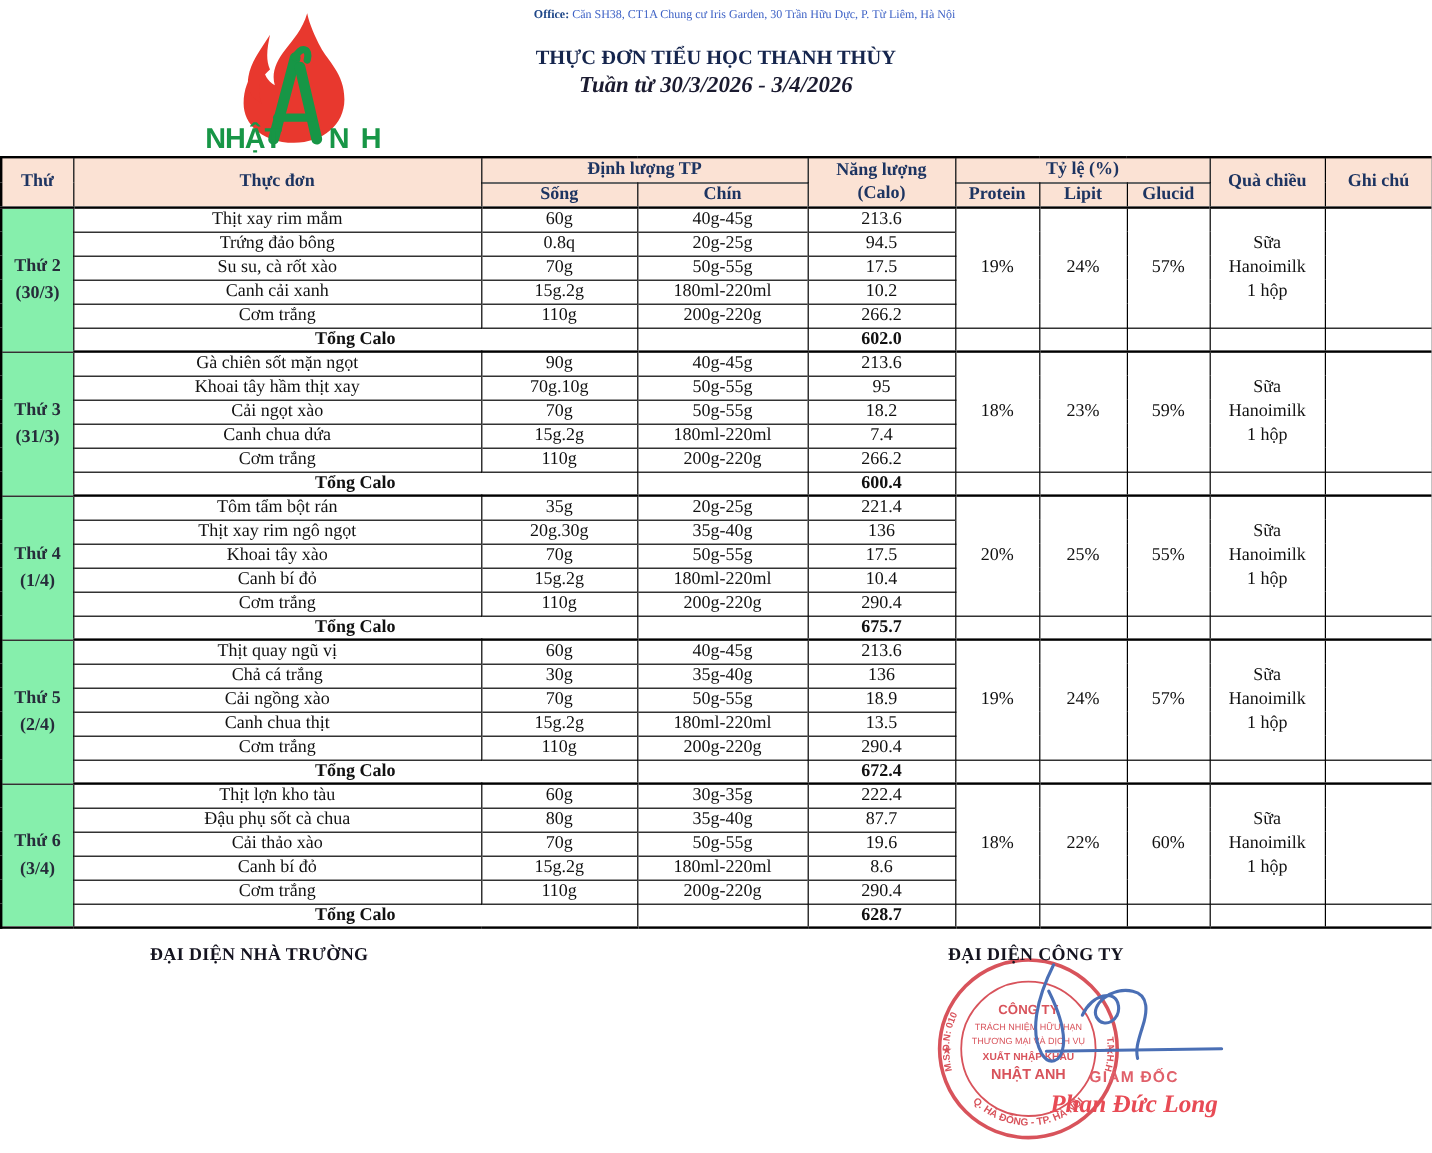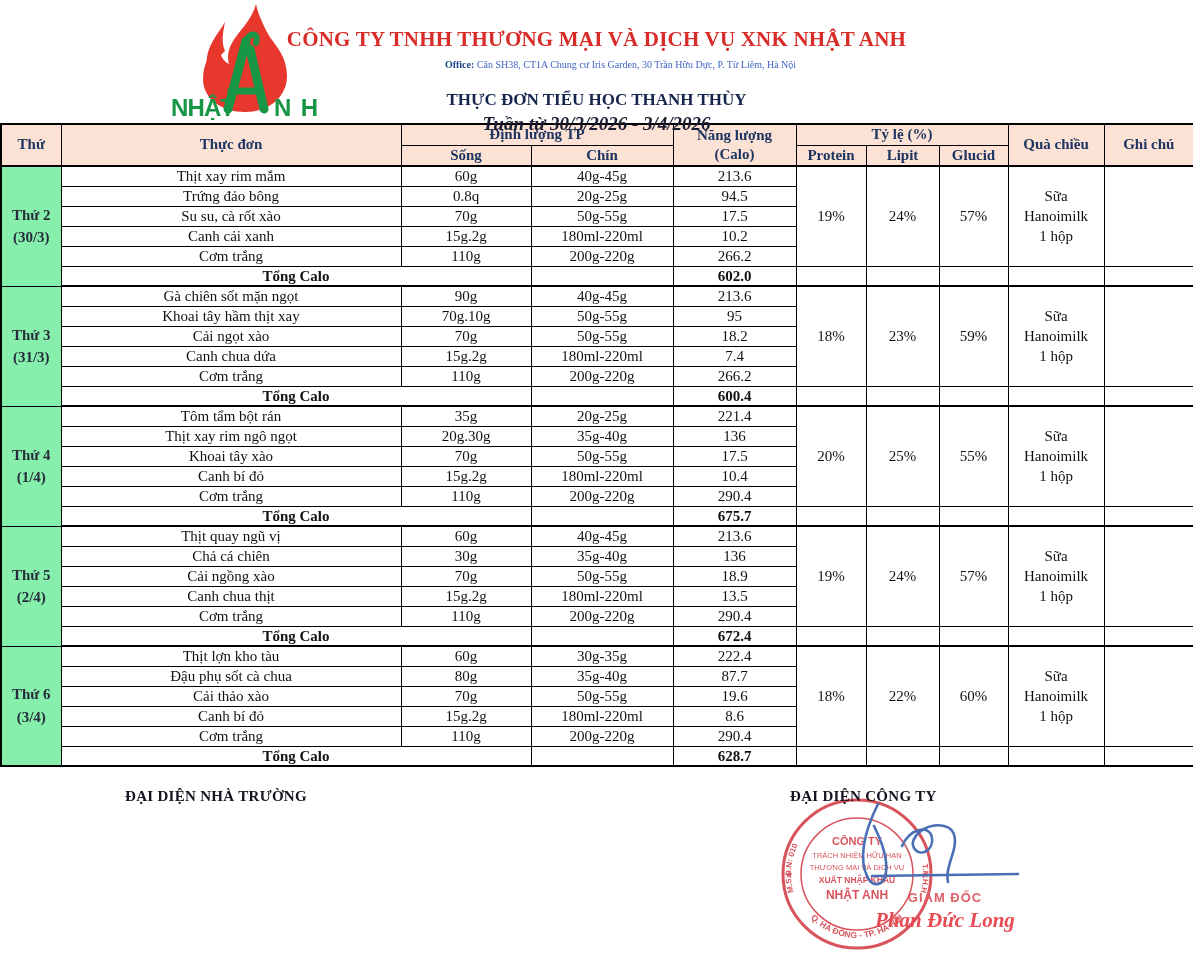--- a/index.html
+++ b/index.html
@@ -50,21 +50,20 @@
     <g stroke="#179646" fill="none" stroke-linecap="round">
       <path d="M58,107 L76,39" stroke-width="9"></path>
       <path d="M80,47 L94,107" stroke-width="9"></path>
       <path d="M61,89 L90,89" stroke-width="7"></path>
       <path d="M76,39 C80,29 89,31 86,41" stroke-width="6"></path>
     </g>
     <text x="1" y="114" font-family="Liberation Sans, sans-serif" font-size="24" font-weight="bold" fill="#179646" textLength="64">NHẬT</text>
     <text x="104" y="114" font-family="Liberation Sans, sans-serif" font-size="24" font-weight="bold" fill="#179646" textLength="44">NH</text>
   </svg>
   <div class="head-lines">
-    <div class="company-name">CÔNG TY TNHH THƯƠNG MẠI VÀ DỊCH VỤ XNK NHẬT ANH</div>
     <div class="office-line"><b>Office:</b><span> Căn SH38, CT1A Chung cư Iris Garden, 30 Trần Hữu Dực, P. Từ Liêm, Hà Nội</span></div>
     <div class="menu-title">THỰC ĐƠN TIỂU HỌC THANH THÙY</div>
     <div class="week-line">Tuần từ 30/3/2026 - 3/4/2026</div>
   </div>
 </div>
 
 <table class="menu">
   <colgroup>
     <col style="width:60px">
       <col style="width:340px">
@@ -272,21 +271,21 @@
       <td class="pct-cell" rowspan="5">19%</td>
       <td class="pct-cell" rowspan="5">24%</td>
       <td class="pct-cell" rowspan="5">57%</td>
       <td class="snack-cell" rowspan="5">
         <div>Sữa Hanoimilk</div>
         <div>1 hộp</div>
       </td>
       <td rowspan="5"></td>
     </tr>
     <tr class="dish-row">
-      <td class="rb">Chả cá chiên</td>
+      <td class="rb">Chả cá trắng</td>
       <td class="rb">30g</td>
       <td class="rb">35g-40g</td>
       <td class="rb">136</td>
     </tr>
     <tr class="dish-row">
       <td class="rb">Cải ngồng xào</td>
       <td class="rb">70g</td>
       <td class="rb">50g-55g</td>
       <td class="rb">18.9</td>
     </tr>

